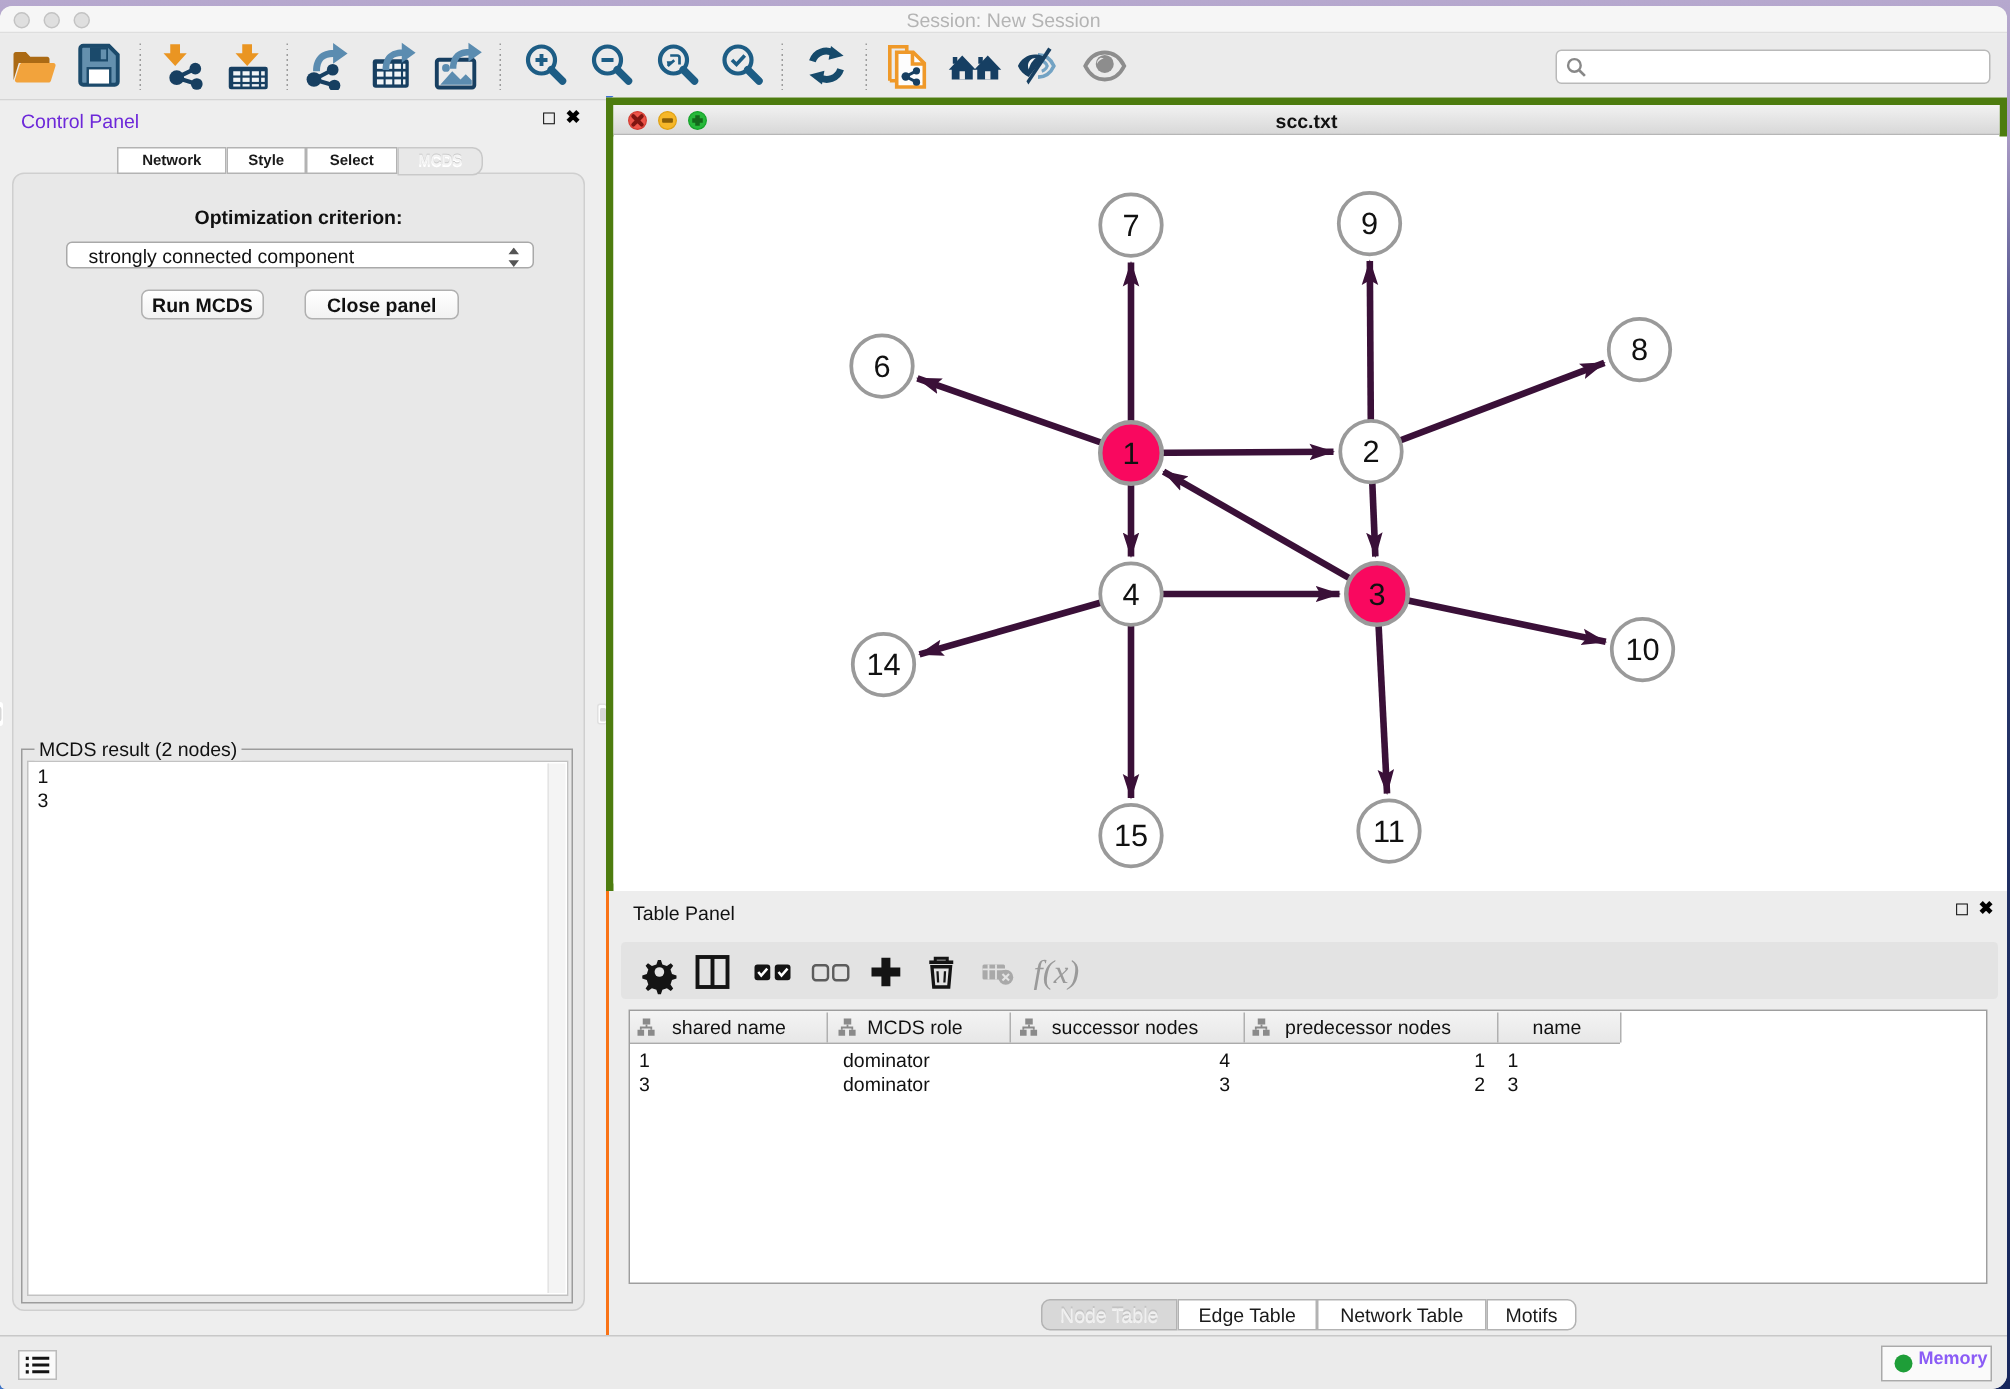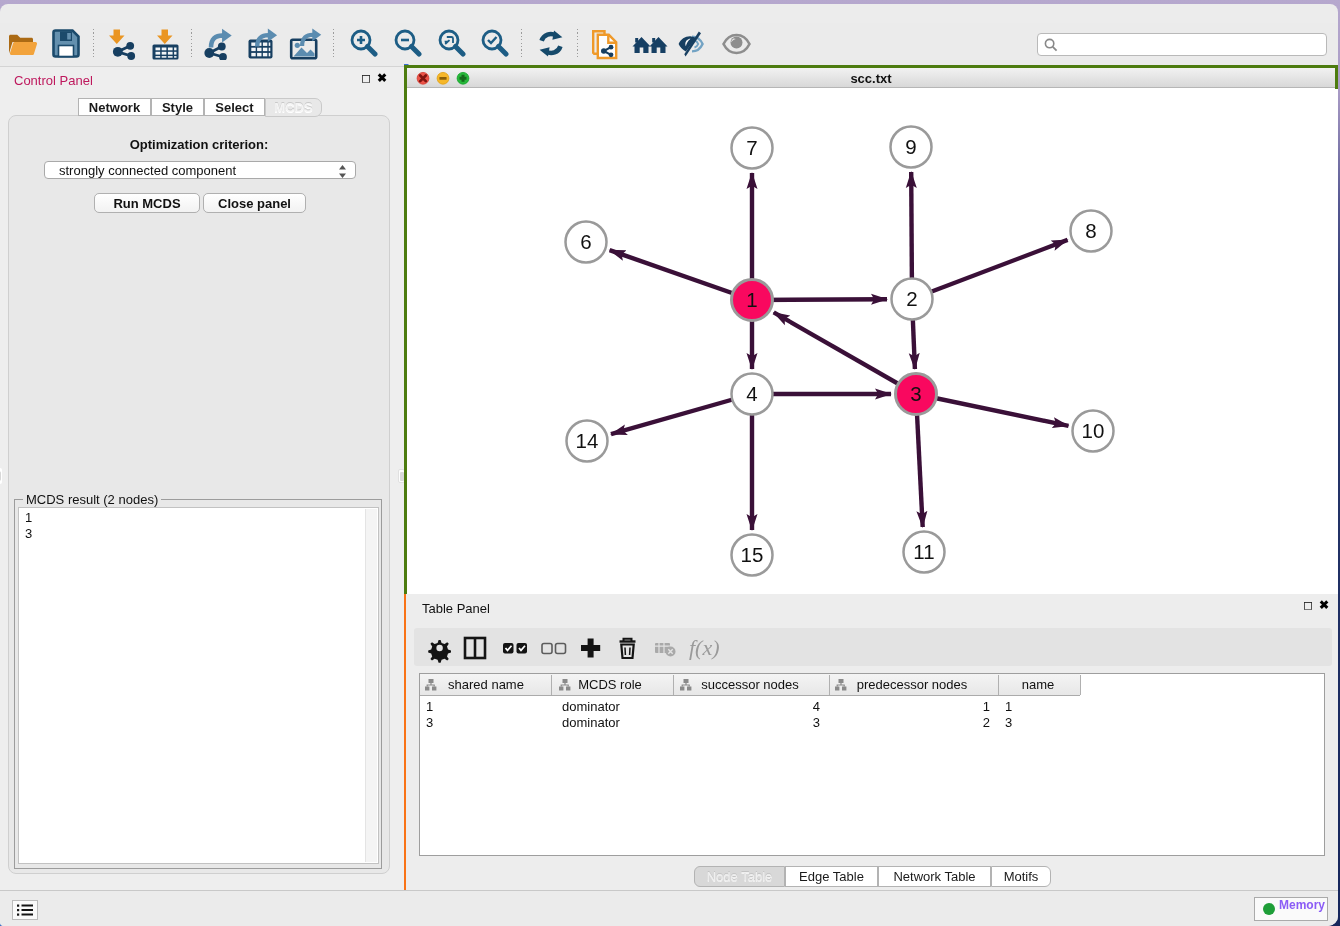--- a/index.html
+++ b/index.html
@@ -11,55 +11,61 @@
 .tcirc { position:absolute; top:4px; width:11px; height:11px; border-radius:50%; background:#dfdfdf; border:1px solid #c3c3c3; }
 #ttitle { position:absolute; top:2px; left:0; width:100%; text-align:center; font-size:13px; color:#b4b4b4; }
 
 #toolbar { position:absolute; left:0; top:19px; width:1338px; height:44px; background:#ebebeb; border-bottom:1px solid #d4d4d4; }
 .tbi { position:absolute; top:5px; }
 .tsep { position:absolute; top:6px; width:1px; height:31px; background-image:repeating-linear-gradient(#9c9c9c 0 1.2px, transparent 1.2px 3.4px); }
 #searchbox { position:absolute; left:1037px; top:10px; width:290px; height:23px; background:#fff; border:1px solid #b9b9b9; border-radius:4px; }
 
 #mainarea { position:absolute; left:0; top:63px; width:1338px; height:824px; background:#eeeeee; }
 
-#cpheader { position:absolute; left:14px; top:6px; font-size:13px; color:#be185d; }
+#cpheader { position:absolute; left:14px; top:6px; font-size:13px; color:#6d28d9; }
 .paneicons { position:absolute; font-size:12px; color:#000; }
 #cptabs { position:absolute; left:78px; top:31px; height:18px; }
-.tab { position:absolute; top:0; height:18px; background:#fff; border:1px solid #b3b3b3; font-size:13px; font-weight:bold; text-align:center; line-height:17px; color:#1a1a1a; }
+.tab { position:absolute; top:0; height:18px; background:#fff; border:1px solid #b3b3b3; font-size:10px; font-weight:bold; text-align:center; line-height:17px; color:#1a1a1a; }
 #tabmcds { background:#e8e8e8; color:#f4f4f4; text-shadow:0 -1px 0 #c9c9c9, 0 1px 0 #ffffff; border-radius:0 7px 7px 0; border-color:#c9c9c9; }
 #cppanel { position:absolute; left:8px; top:48px; width:382px; height:759px; border:1px solid #cfcfcf; border-radius:8px; background:#e8e8e8; }
 #optlabel { position:absolute; left:0; top:70px; width:398px; text-align:center; font-size:13px; font-weight:bold; color:#111; }
 #optselect { position:absolute; left:44px; top:94px; width:312px; height:18px; background:#fff; border:1px solid #a9a9a9; border-radius:4px; font-size:13px; color:#111; line-height:17px; padding-left:14px; }
 .btn { position:absolute; top:126px; height:20px; background:linear-gradient(#ffffff,#f2f2f2); border:1px solid #b0b0b0; border-radius:5px; font-size:13px; font-weight:bold; color:#111; text-align:center; line-height:19px; }
 #mcdsbox { position:absolute; left:14px; top:432px; width:368px; height:370px; border:1px solid #9c9c9c; }
 #mcdslabel { position:absolute; left:8px; top:-8px; background:#e8e8e8; padding:0 3px; font-size:13px; color:#111; z-index:3; line-height:15px; }
 #mcdstext { position:absolute; left:3px; top:7px; width:361px; height:357px; background:#fff; border:1px solid #c2c2c2; font-size:13px; color:#111; padding:2px 0 0 6px; line-height:16px; }
 #mcdsscroll { position:absolute; right:1px; top:1px; width:12px; height:353px; background:#f4f4f4; border-left:1px solid #e4e4e4; }
 
-#netwin { position:absolute; left:404px; top:-2px; width:934px; height:529px; border:3px solid #4d7c0f; background:#fff; }
+#netwin { position:absolute; left:404px; top:-2px; width:934px; height:529px; border:5px solid #4d7c0f; background:#fff; }
 #nettitle { position:absolute; left:0; top:0; width:100%; height:20px; background:linear-gradient(#f2f2f2,#d8d8d8); border-bottom:1px solid #b6b6b6; }
 #netname { position:absolute; top:3px; left:0; width:100%; text-align:center; font-size:13px; font-weight:bold; color:#111; }
 #netcanvas { position:absolute; left:0; top:21px; width:932px; height:506px; background:#fff; overflow:hidden; }
 
 #tablepanel { position:absolute; left:404px; top:527px; width:934px; height:296px; background:#ededed; border-left:2px solid #f97316; }
 #tpheader { position:absolute; left:16px; top:7px; font-size:13px; color:#111; }
 #tptoolbar { position:absolute; left:8px; top:34px; width:918px; height:38px; background:#e3e3e3; border-radius:3px; }
 #tptable { position:absolute; left:13px; top:79px; width:906px; height:183px; background:#fff; border:1px solid #9e9e9e; }
 .td { position:absolute; font-size:13px; color:#111; height:16px; line-height:16px; }
 #tptabs { position:absolute; left:288px; top:272px; height:21px; }
 .btab { position:absolute; top:0; height:21px; background:#fff; border:1px solid #b3b3b3; font-size:13px; font-weight:normal; text-align:center; line-height:20px; color:#1a1a1a; }
 
 #statusbar { position:absolute; left:0; top:886px; width:1338px; height:36px; background:#ebebeb; border-top:1px solid #c8c8c8; }
 #listbtn { position:absolute; left:12px; top:9px; width:26px; height:20px; background:#fafafa; border:1px solid #bbb; }
 #membtn { position:absolute; left:1254px; top:6px; width:74px; height:24px; background:#fafafa; border:1px solid #aaa; font-size:12px; color:#8b5cf6;font-weight:bold; }
 </style>
 </head>
 <body>
 <div style="position:absolute;left:-3px;top:918px;width:12px;height:12px;border-radius:50%;background:#3f74c6;"></div>
 <div id="appwin">
+  <div id="titlebar">
+    <div class="tcirc" style="left:9px;"></div>
+    <div class="tcirc" style="left:29px;"></div>
+    <div class="tcirc" style="left:49px;"></div>
+    <div id="ttitle">Session: New Session</div>
+  </div>
   <div id="toolbar">
     <svg class="tbi" style="left:7px;" width="31" height="32" viewBox="0 0 31 32">
         <path d="M2 25.5 L2 8.2 C2 7.4 2.7 6.7 3.5 6.7 L10.2 6.7 L13.2 9.8 L24.5 9.8 C25.4 9.8 26 10.5 26 11.3 L26 14 L5.5 14 Z" fill="#ab6a14"></path>
         <path d="M6.2 15 C6.4 14.4 7 14 7.6 14 L28.6 14 C29.6 14 30.3 15 30 16 L26.9 26 C26.7 26.6 26.1 27 25.5 27 L4.4 27 C3.4 27 2.7 26 3 25 Z" fill="#f2a33c"></path>
       </svg>
     <svg class="tbi" style="left:51px;" width="30" height="31" viewBox="0 0 30 31">
         <path d="M4.5 2.5 L21.5 2.5 L27.5 8.5 L27.5 26.5 C27.5 27.6 26.6 28.5 25.5 28.5 L4.5 28.5 C3.4 28.5 2.5 27.6 2.5 26.5 L2.5 4.5 C2.5 3.4 3.4 2.5 4.5 2.5 Z" fill="#6490ae" stroke="#1b4a6b" stroke-width="2.6"></path>
         <rect x="9" y="3.5" width="12" height="9.5" fill="#1b4a6b"></rect>
         <rect x="16.2" y="5" width="3.6" height="6.5" fill="#6490ae"></rect>
         <rect x="7.5" y="17.5" width="15" height="11" fill="#ffffff" stroke="#1b4a6b" stroke-width="1.6"></rect>
@@ -200,21 +206,21 @@
     <div id="cptabs">
       <div class="tab" style="left:0; width:73px;">Network</div>
       <div class="tab" style="left:73px; width:53px;">Style</div>
       <div class="tab" style="left:126px; width:61px;">Select</div>
       <div class="tab" id="tabmcds" style="left:187px; width:57px; height:19px;">MCDS</div>
     </div>
     <div id="optlabel">Optimization criterion:</div>
     <div id="optselect">strongly connected component<svg width="9" height="13" viewBox="0 0 9 13" style="position:absolute;right:8px;top:3px;">
           <path d="M4.5 0 L8 4.5 L1 4.5 Z M4.5 13 L8 8.5 L1 8.5 Z" fill="#555"></path>
         </svg></div>
-    <div class="btn" style="left:94px; width:106px;">Run MCDS</div>
+    <div class="btn" style="left:94px; width:82px;">Run MCDS</div>
     <div class="btn" style="left:203px; width:103px;">Close panel</div>
     <div id="mcdsbox">
       <div id="mcdslabel">MCDS result (2 nodes)</div>
       <div id="mcdstext">1<br>3<div id="mcdsscroll"></div></div>
     </div>
     <div style="position:absolute;left:-6px;top:401px;width:8px;height:16px;background:#fff;border-radius:2px;"></div>
     <div style="position:absolute;left:-4px;top:404px;width:5px;height:10px;background:#d7d7d7;border-radius:2px;"></div>
     <div id="grip1" style="position:absolute;left:398px;top:402px;width:7px;height:14px;background:#fdfdfd;border:1px solid #e0e0e0;border-radius:2px;"></div>
     <div id="grip1b" style="position:absolute;left:400px;top:405px;width:4px;height:9px;background:#d9d9d9;border-radius:1px;"></div>
     <div style="position:absolute;left:404px;top:-3px;width:0;height:0;border-top:5px solid #3a6fd8;border-right:5px solid transparent;"></div>

